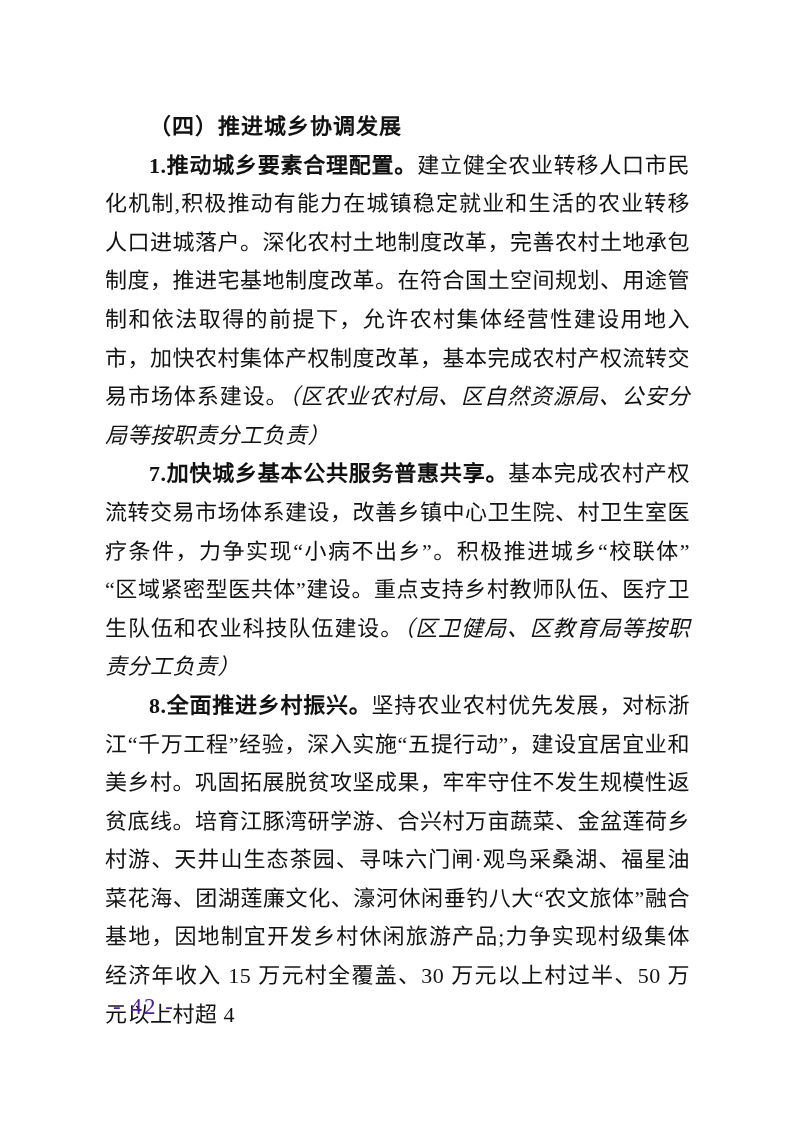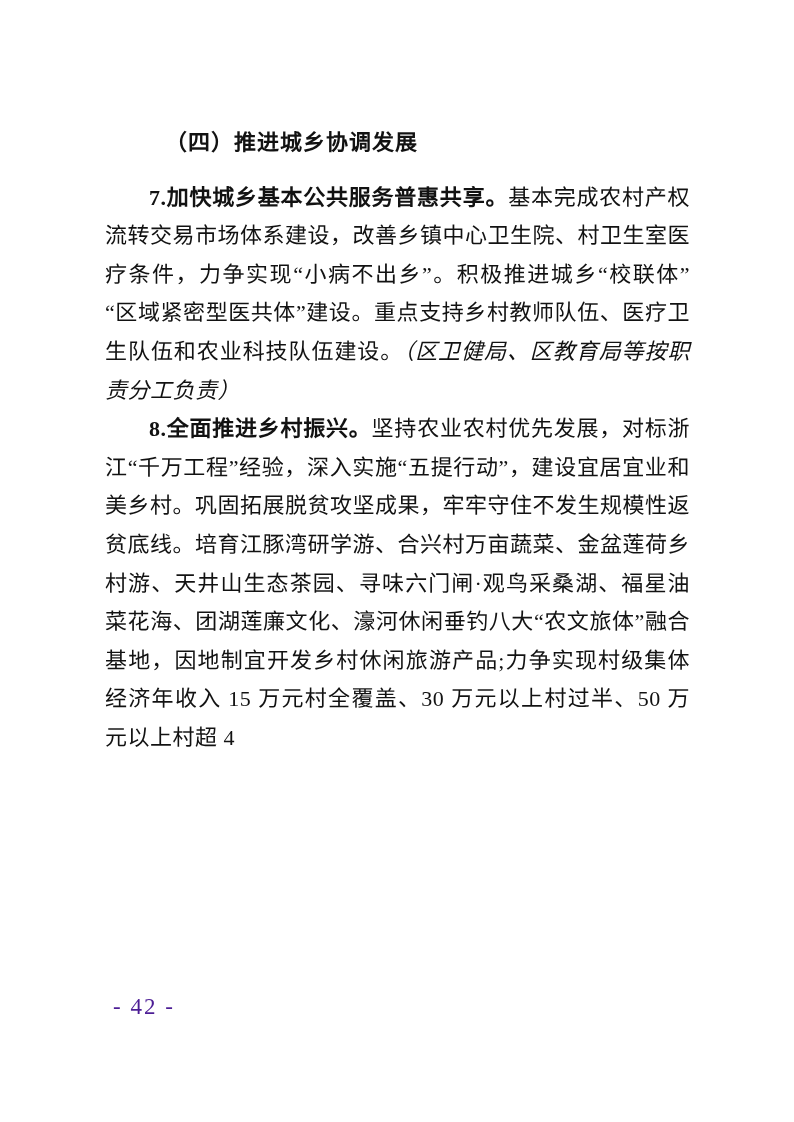--- a/index.html
+++ b/index.html
@@ -20,21 +20,21 @@
     left: 105px;
     top: 108px;
     width: 585px;
     font-family: "Liberation Serif", "DejaVu Serif", serif;
     font-size: 22px;
     line-height: 38.6px;
     text-align: justify;
     text-justify: inter-character;
   }
   .section-heading {
-    margin: 16px;
+    margin: 0;
     font-size: 22px;
     font-weight: bold;
     text-indent: 2em;
     text-align: left;
     letter-spacing: 1px;
   }
   .para {
     margin: 0;
     text-indent: 2em;
     letter-spacing: 0.5px;
@@ -56,20 +56,21 @@
   }
 </style>
 </head>
 <body>
 
 <div class="page">
   <div class="content">
 
     <h2 class="section-heading">（四）推进城乡协调发展</h2>
 
+    <p class="para"><span class="para-lead">1.推动城乡要素合理配置。</span><span class="para-body">建立健全农业转移人口市民化机制,积极推动有能力在城镇稳定就业和生活的农业转移人口进城落户。深化农村土地制度改革，完善农村土地承包制度，推进宅基地制度改革。在符合国土空间规划、用途管制和依法取得的前提下，允许农村集体经营性建设用地入市，加快农村集体产权制度改革，基本完成农村产权流转交易市场体系建设。</span><span class="para-attribution">（区农业农村局、区自然资源局、公安分局等按职责分工负责）</span></p>
 
     <p class="para"><span class="para-lead">7.加快城乡基本公共服务普惠共享。</span><span class="para-body">基本完成农村产权流转交易市场体系建设，改善乡镇中心卫生院、村卫生室医疗条件，力争实现“小病不出乡”。积极推进城乡“校联体”“区域紧密型医共体”建设。重点支持乡村教师队伍、医疗卫生队伍和农业科技队伍建设。</span><span class="para-attribution">（区卫健局、区教育局等按职责分工负责）</span></p>
 
     <p class="para"><span class="para-lead">8.全面推进乡村振兴。</span><span class="para-body">坚持农业农村优先发展，对标浙江“千万工程”经验，深入实施“五提行动”，建设宜居宜业和美乡村。巩固拓展脱贫攻坚成果，牢牢守住不发生规模性返贫底线。培育江豚湾研学游、合兴村万亩蔬菜、金盆莲荷乡村游、天井山生态茶园、寻味六门闸·观鸟采桑湖、福星油菜花海、团湖莲廉文化、濠河休闲垂钓八大“农文旅体”融合基地，因地制宜开发乡村休闲旅游产品;力争实现村级集体经济年收入 15 万元村全覆盖、30 万元以上村过半、50 万元以上村超 4</span><span class="para-attribution"></span></p>
 
   </div>
 
   <div class="page-footer">- 42 -</div>
 </div>
 

